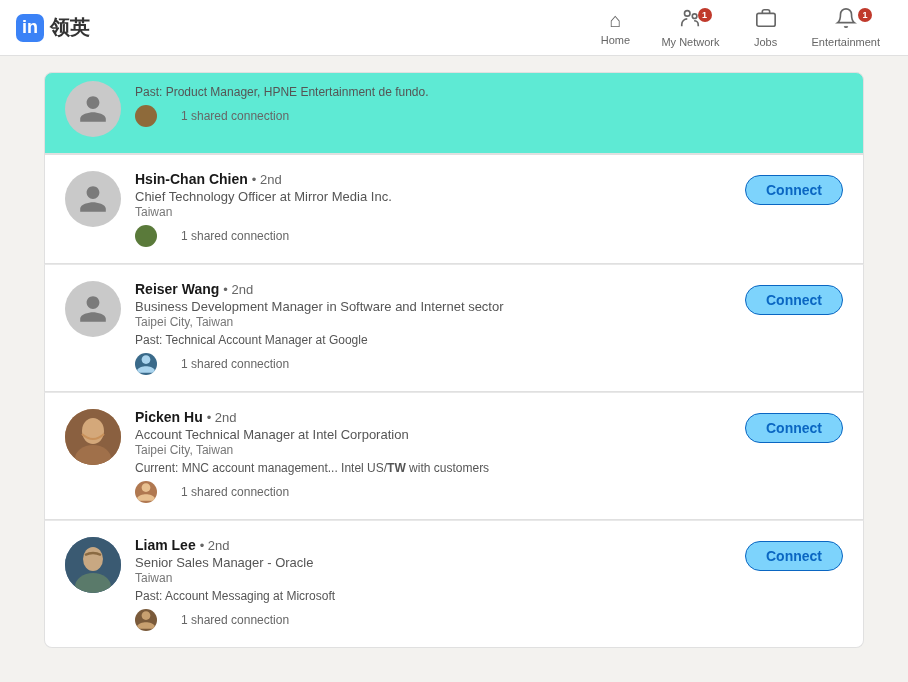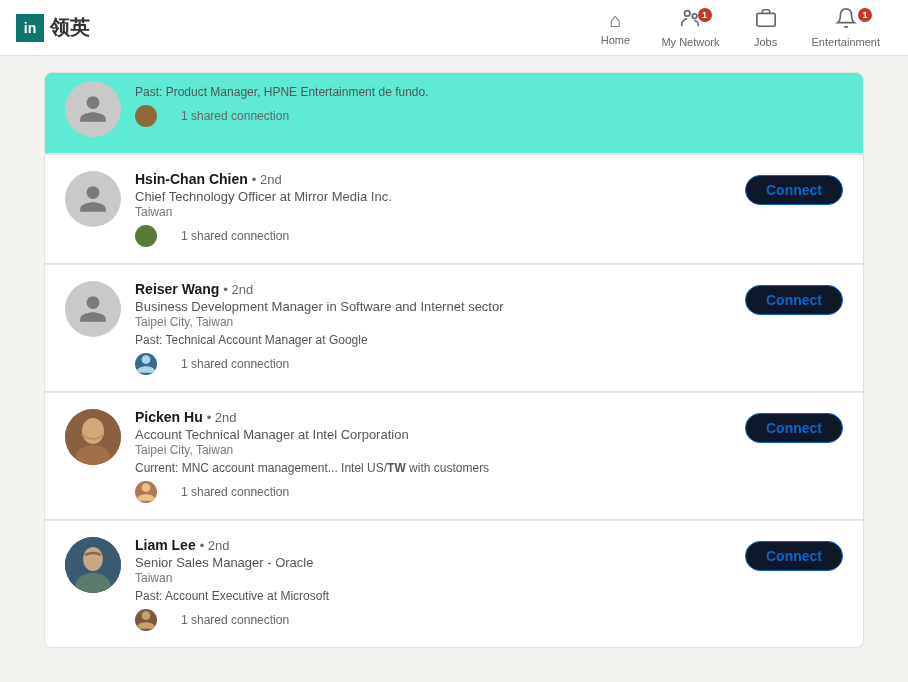--- a/index.html
+++ b/index.html
@@ -13,26 +13,26 @@
       align-items: center;
       padding: 0 16px;
       border-bottom: 1px solid #e0e0e0;
       position: fixed; top: 0; left: 0; right: 0; z-index: 100;
       gap: 4px;
     }
     .nav-logo {
       display: flex; align-items: center; gap: 6px; margin-right: 8px;
     }
     .nav-logo-icon {
-      background: #0f766e;
+      background: #3b82f6;
       color: #fff;
-      font-weight: 900; font-size: 14px;
+      font-weight: 900; font-size: 18px;
       width: 28px; height: 28px;
       display: flex; align-items: center; justify-content: center;
-      border-radius: 0;
+      border-radius: 7px;
     }
     .nav-logo-text { font-size: 20px; font-weight: 600; color: #333; }
     .nav-spacer { flex: 1; }
     .nav-item {
       display: flex; flex-direction: column; align-items: center; justify-content: center;
       padding: 0 12px; height: 56px; cursor: pointer; color: #666;
       font-size: 11px; gap: 2px; position: relative; min-width: 60px;
       text-decoration: none;
     }
     .nav-icon { font-size: 20px; }
@@ -79,21 +79,21 @@
     .person-title { font-size: 13px; color: #555; margin-top: 2px; }
     .person-location { font-size: 12px; color: #777; margin-top: 1px; }
     .person-current { font-size: 12px; color: #555; margin-top: 4px; }
     .person-connection { display: flex; align-items: center; gap: 24px; margin-top: 6px; }
     .connection-avatar {
       width: 22px; height: 22px; border-radius: 50%; overflow: hidden; background: #bbb;
     }
     .connection-text { font-size: 12px; color: #666; }
 
     .connect-btn {
-      border: 1px solid #0a66c2; background: #0f172a; color: #0a66c2;
+      border: 1px solid #0a66c2; background: #7dd3fc; color: #0a66c2;
       font-size: 14px; font-weight: 600; padding: 6px 20px;
       border-radius: 16px; cursor: pointer; flex-shrink: 0; white-space: nowrap;
       margin-top: 4px;
     }
 
     
     .partial-card {
       background: #5eead4;
       border: 1px solid #e0e0e0;
       border-radius: 8px 8px 0 0;
@@ -252,21 +252,21 @@
         <path d="M20 18 Q28 14 36 18" stroke="#8a6a42" stroke-width="2.5" fill="none"></path>
       </svg>
     </div>
     <div class="person-info">
       <div class="person-name-line">
         <span class="person-name">Liam Lee</span>
         <span class="person-degree">• 2nd</span>
       </div>
       <div class="person-title">Senior Sales Manager  -  Oracle</div>
       <div class="person-location">Taiwan</div>
-      <div class="person-current">Past: Account Executive at Microsoft</div>
+      <div class="person-current">Past: Account Messaging at Microsoft</div>
       <div class="person-connection">
         <div class="connection-avatar" style="background:#7a5a3a; overflow:hidden;">
           <svg viewBox="0 0 24 24" style="width:100%;height:100%;fill:#c8a070">
               <path d="M12 12c2.7 0 4.8-2.1 4.8-4.8S14.7 2.4 12 2.4 7.2 4.5 7.2 7.2 9.3 12 12 12zm0 2.4c-3.2 0-9.6 1.6-9.6 4.8v2.4h19.2v-2.4c0-3.2-6.4-4.8-9.6-4.8z"></path>
             </svg>
         </div>
         <span class="connection-text">1 shared connection</span>
       </div>
     </div>
     <button class="connect-btn">Connect</button>

